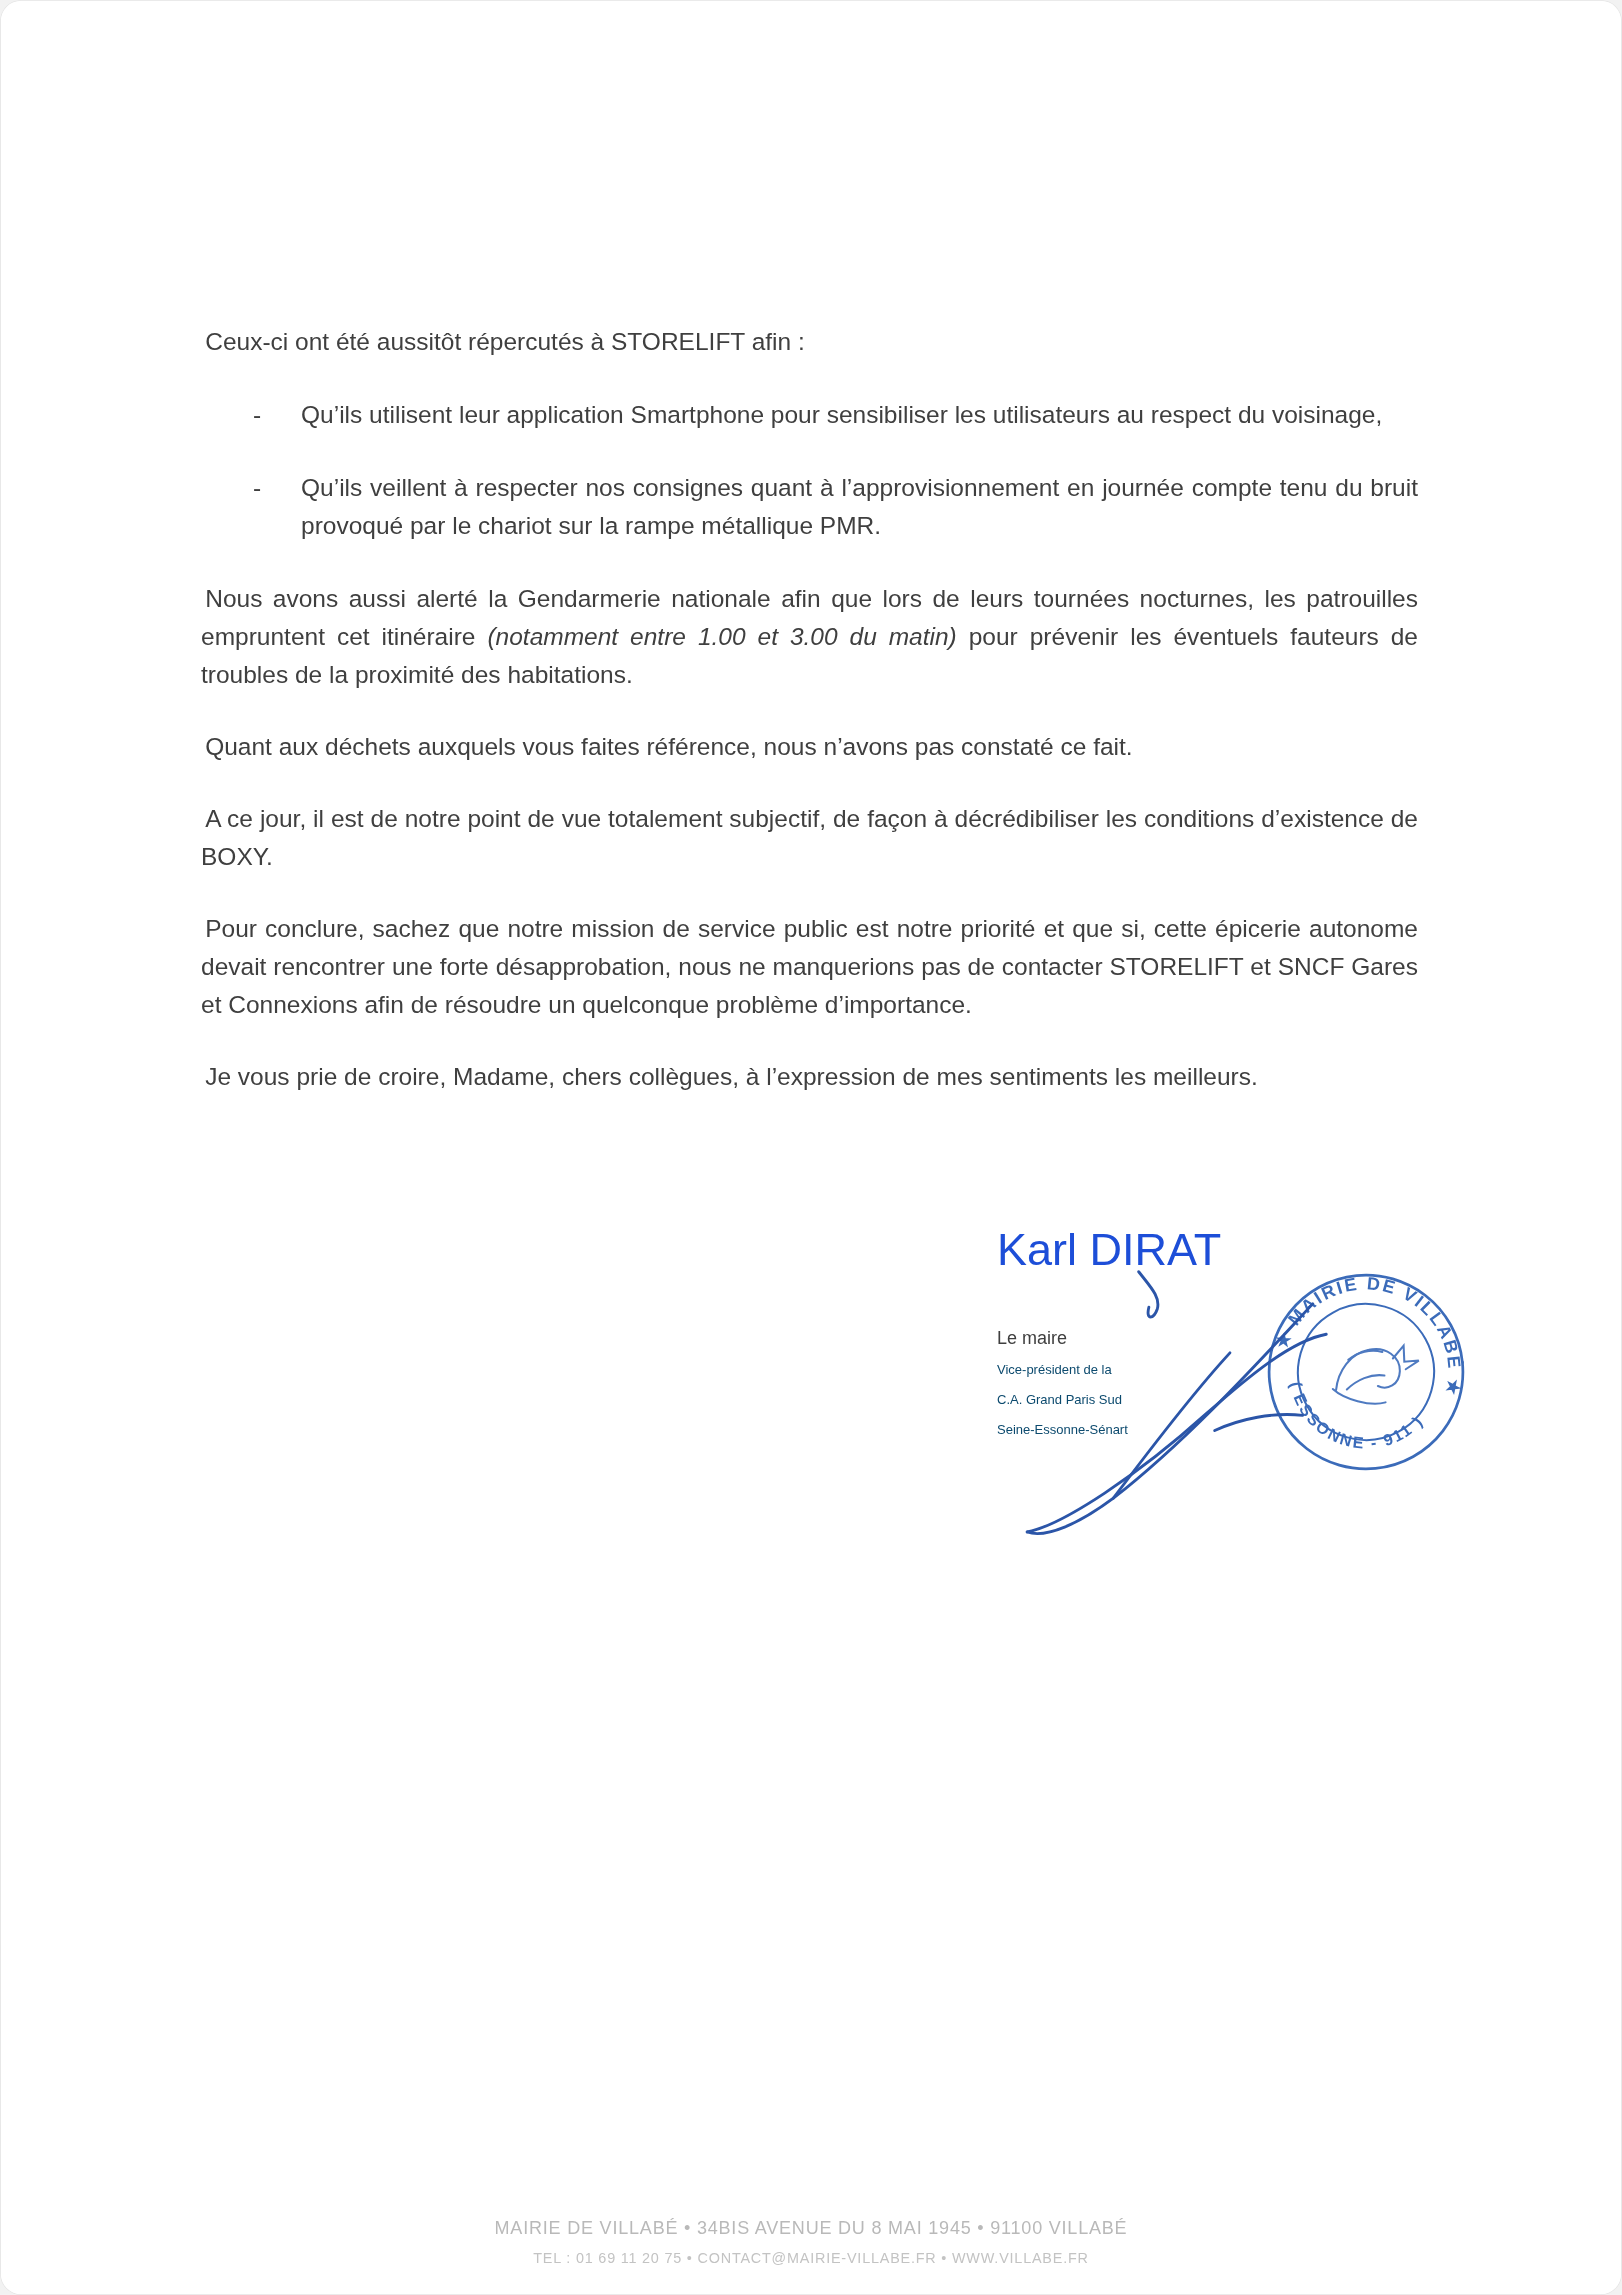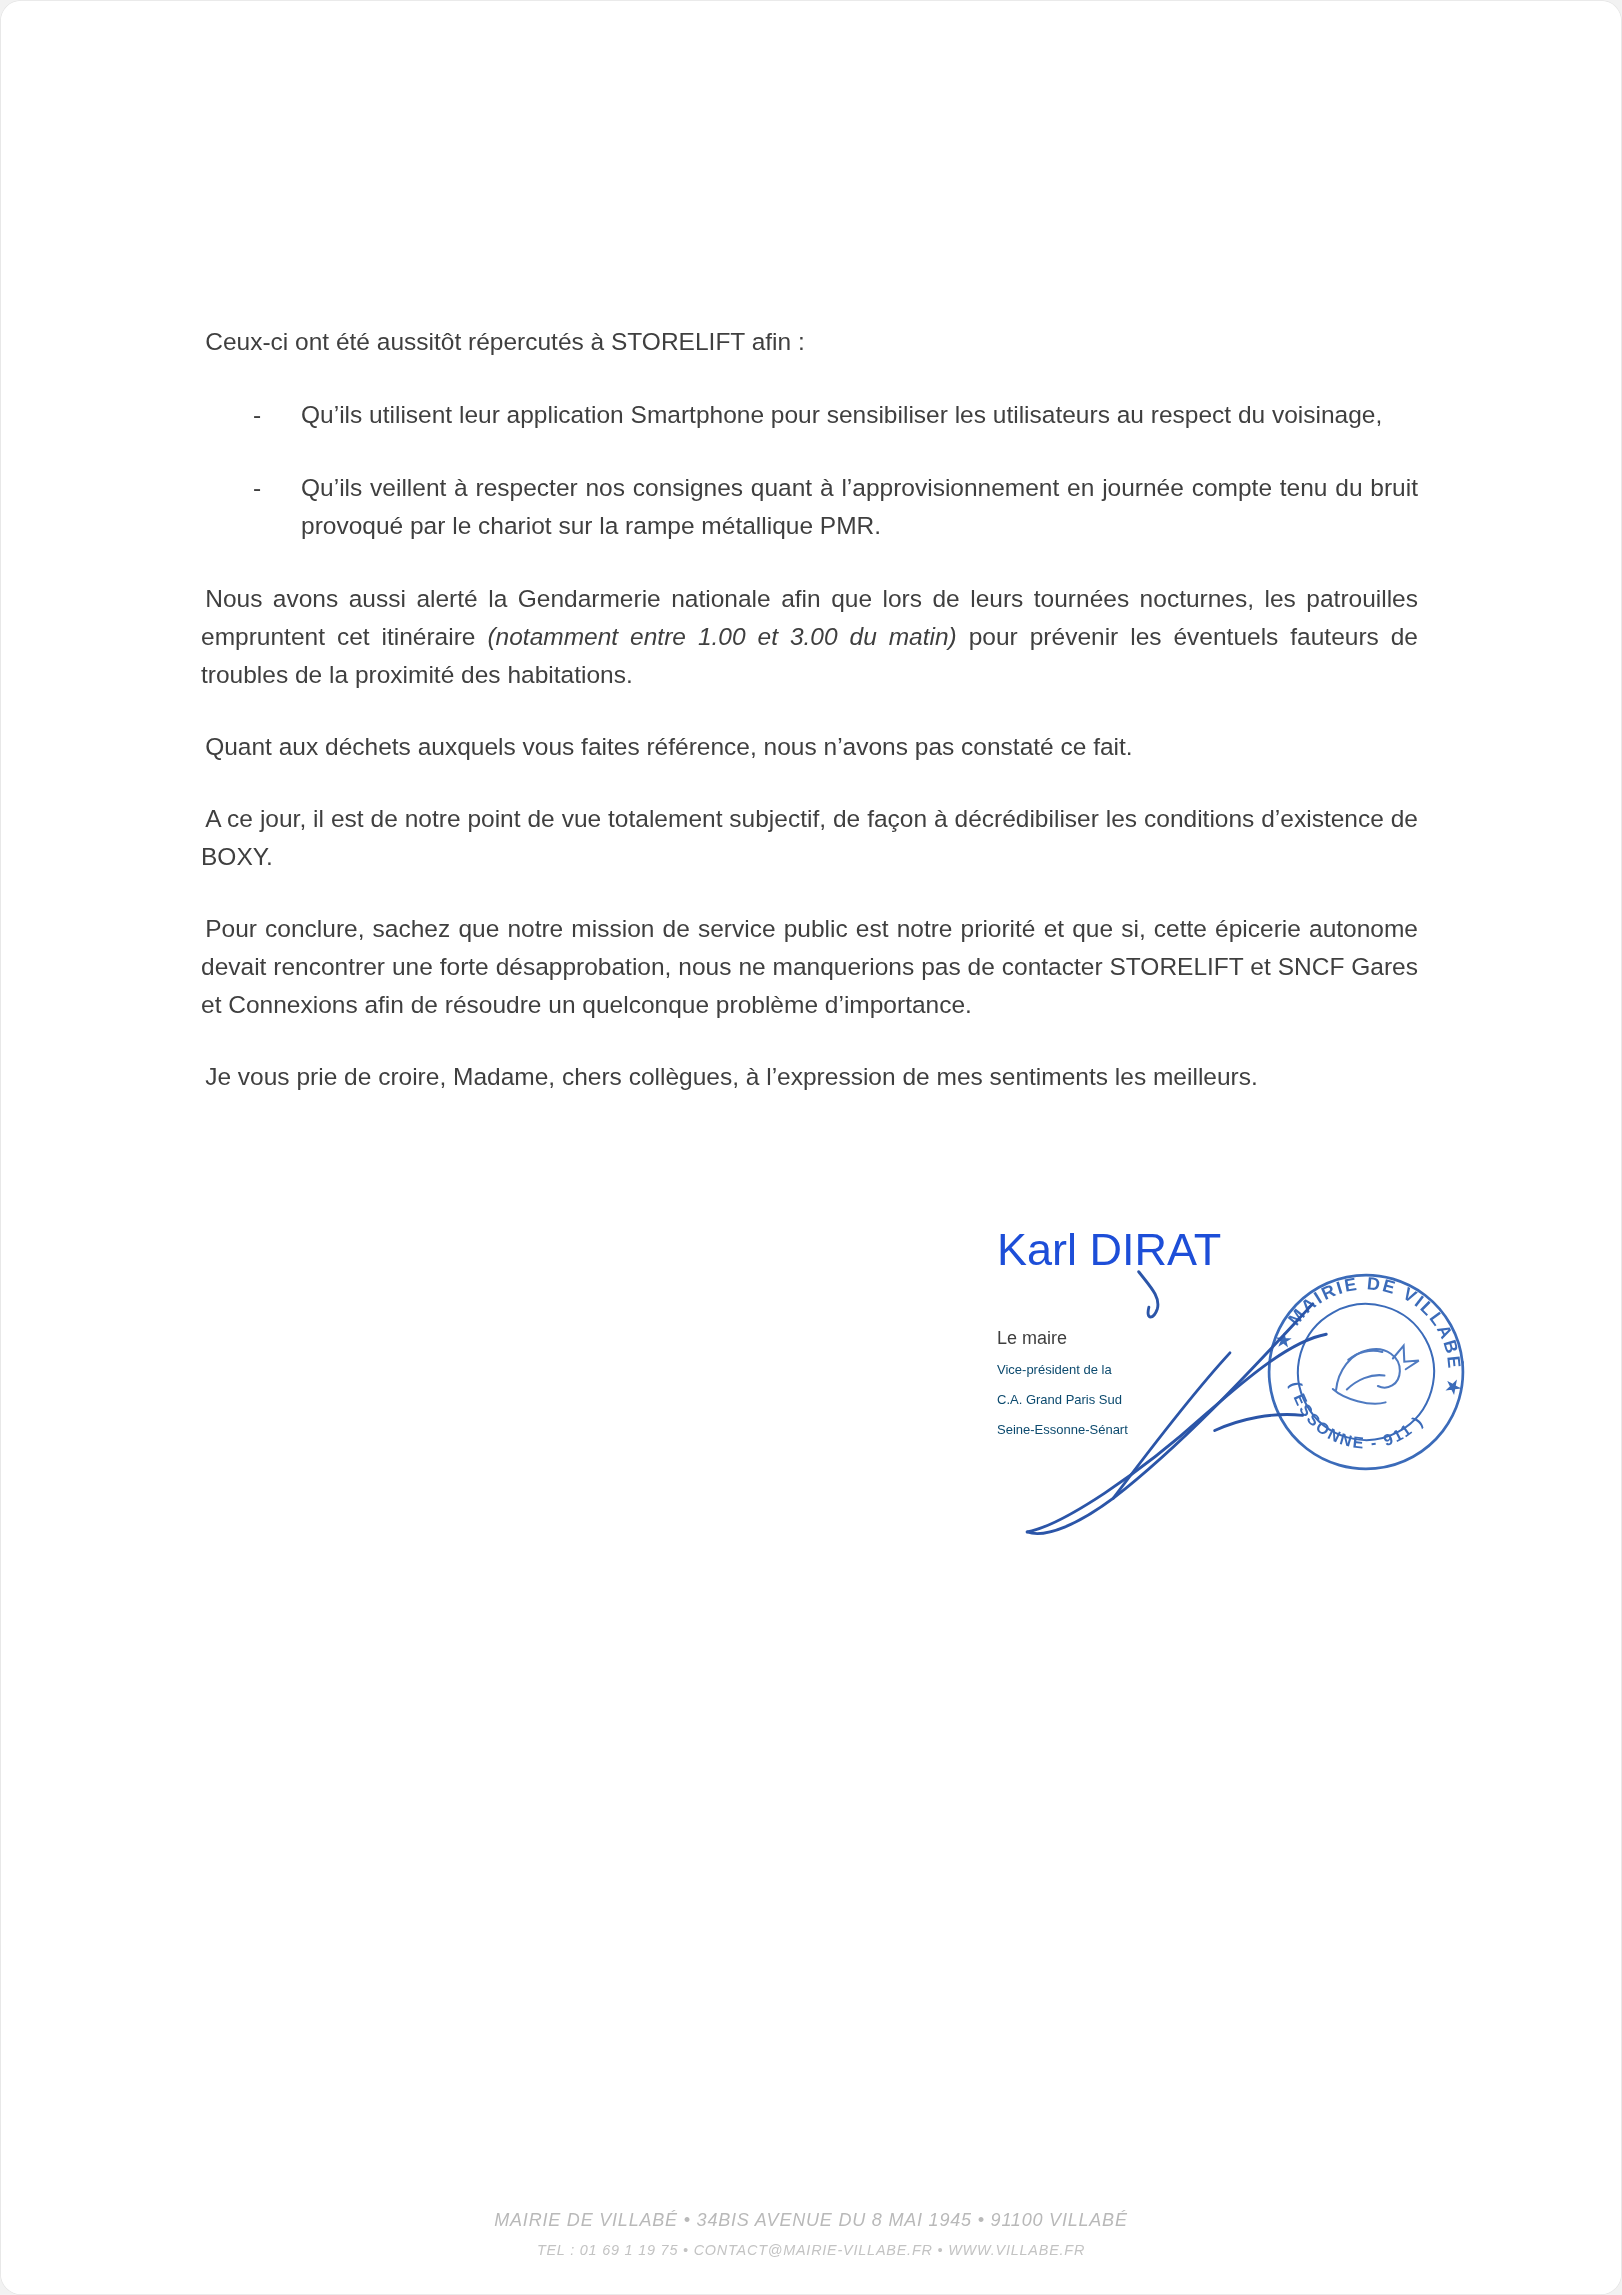--- a/index.html
+++ b/index.html
@@ -96,23 +96,22 @@
     opacity: 0.92;
     z-index: 1;
   }
   .stamp-wrap svg { width: 100%; height: 100%; }
 
   
   .footer {
     position: absolute;
     left: 0;
     right: 0;
-    bottom: 35px;
+    bottom: 27px;
     text-align: center;
-    font-style: italic;
     color: #b9b9b9;
     letter-spacing: 0.8px;
   }
   .footer-line1 { font-size: 18px; line-height: 25px; margin-bottom: 6.8px; }
   .footer-line2 { font-size: 14.4px; line-height: 20px; color: #c3c3c3; }
 </style>
 </head>
 <body>
 
 <div class="page">
@@ -190,17 +189,17 @@
             </text>
           </g>
         </svg>
       </div>
 
     </div>
   </div>
 
   <div class="footer">
     <div class="footer-line1">MAIRIE DE VILLABÉ  •  34BIS AVENUE DU 8 MAI 1945  •  91100 VILLABÉ</div>
-    <div class="footer-line2">TEL : 01 69 1 19 75  •  CONTACT@MAIRIE-VILLABE.FR  •  WWW.VILLABE.FR</div>
+    <div class="footer-line2">TEL : 01 69 11 20 75  •  CONTACT@MAIRIE-VILLABE.FR  •  WWW.VILLABE.FR</div>
   </div>
 
 </div>
 
 
 </body></html>

